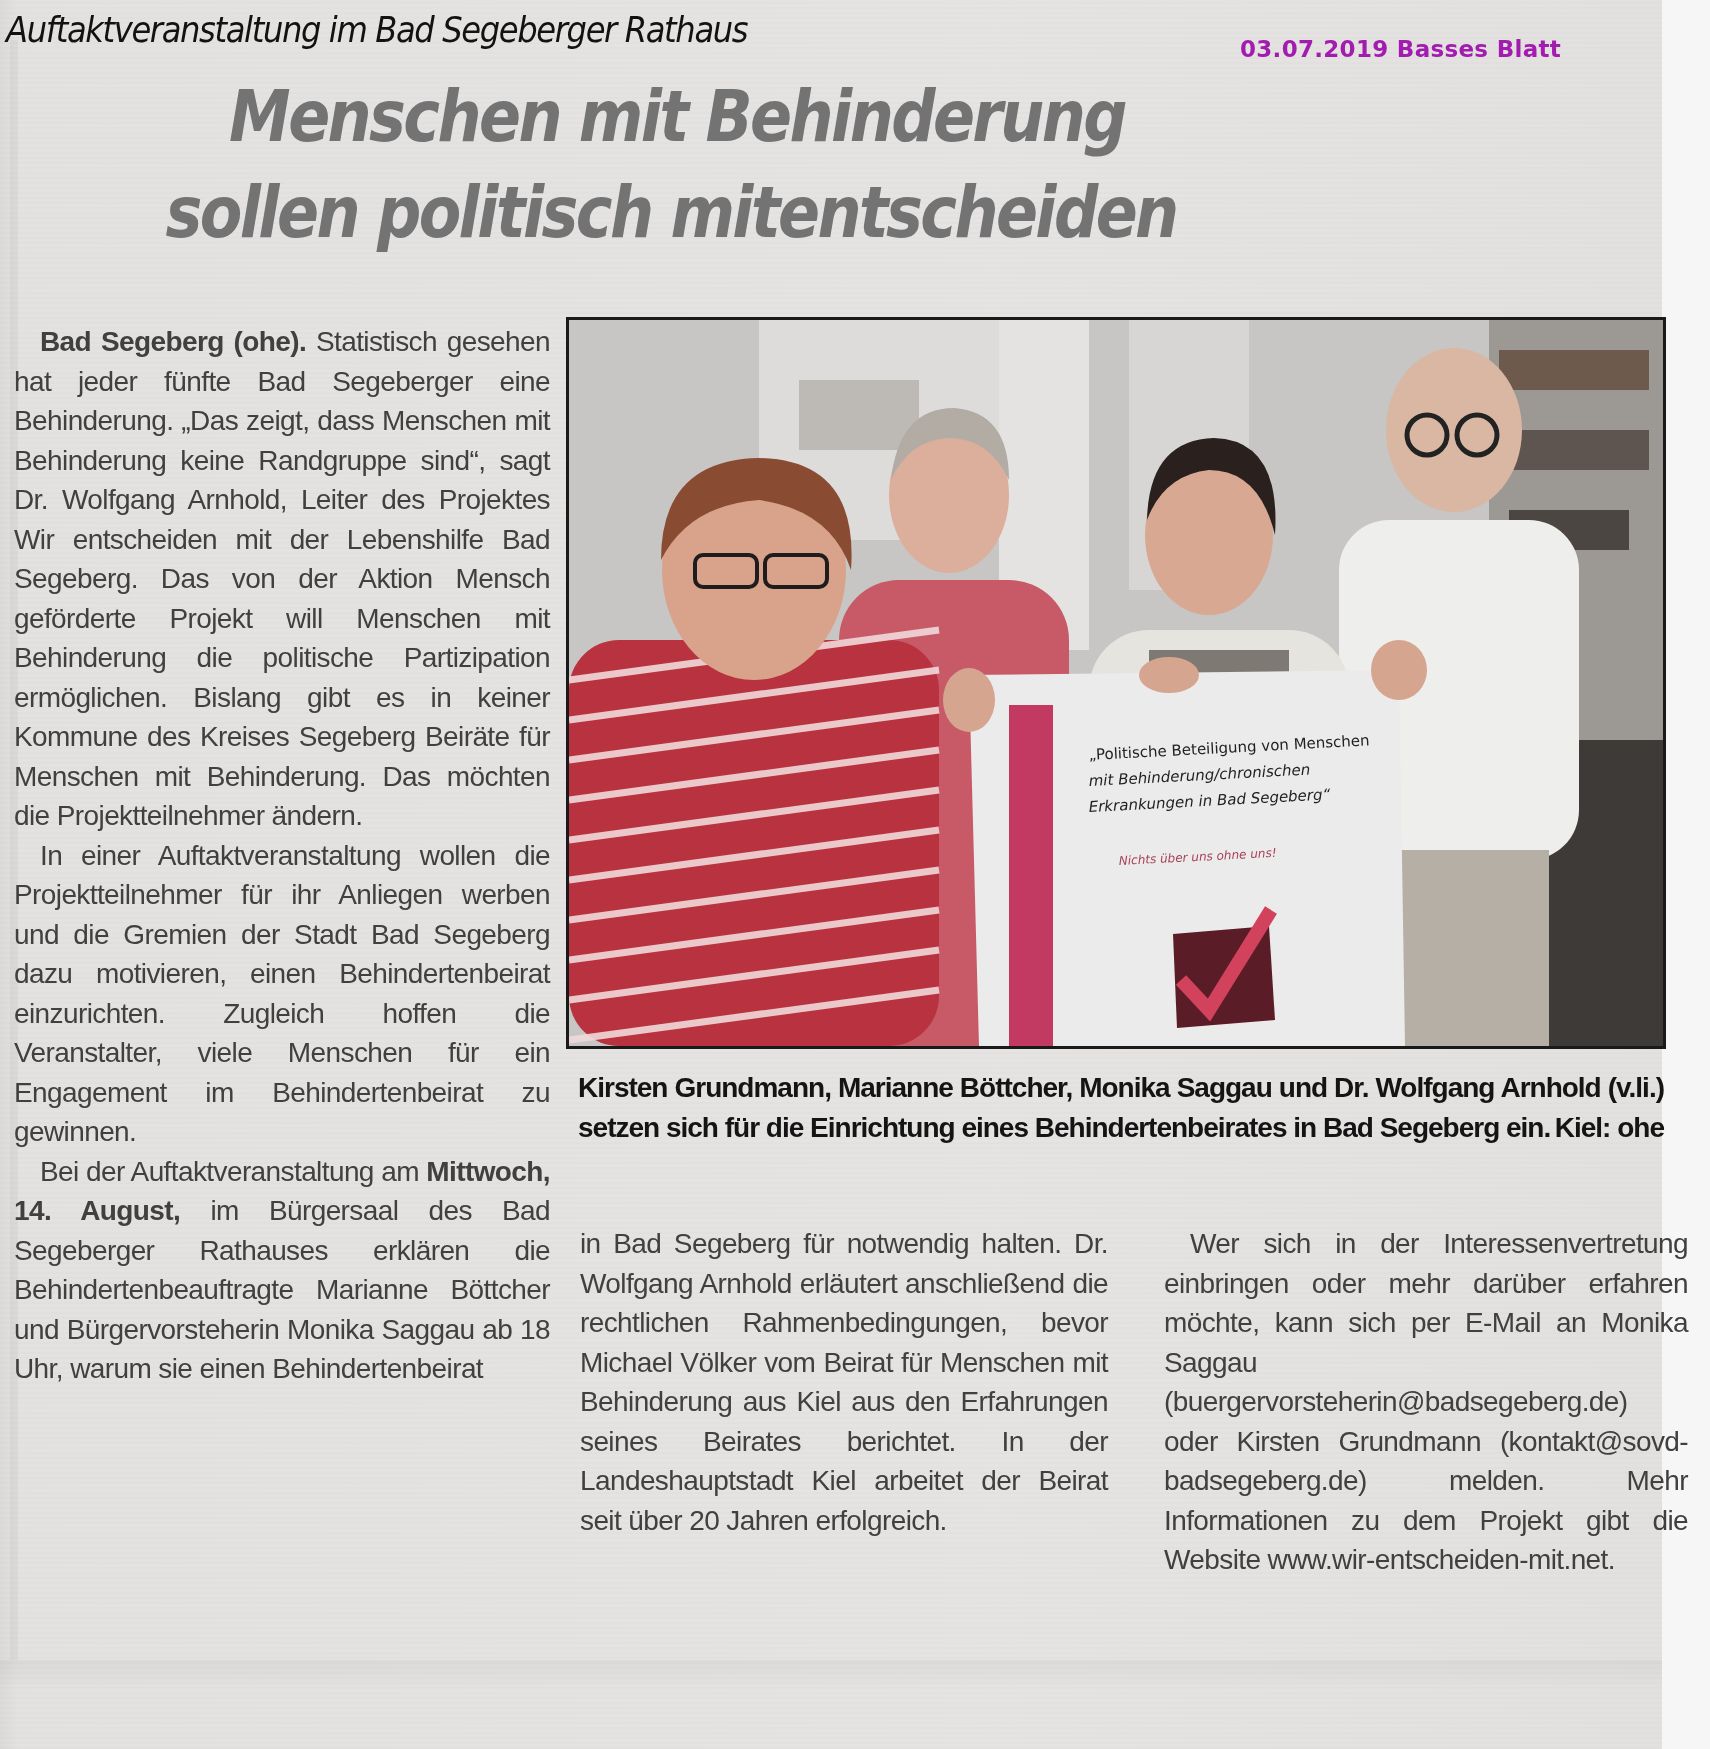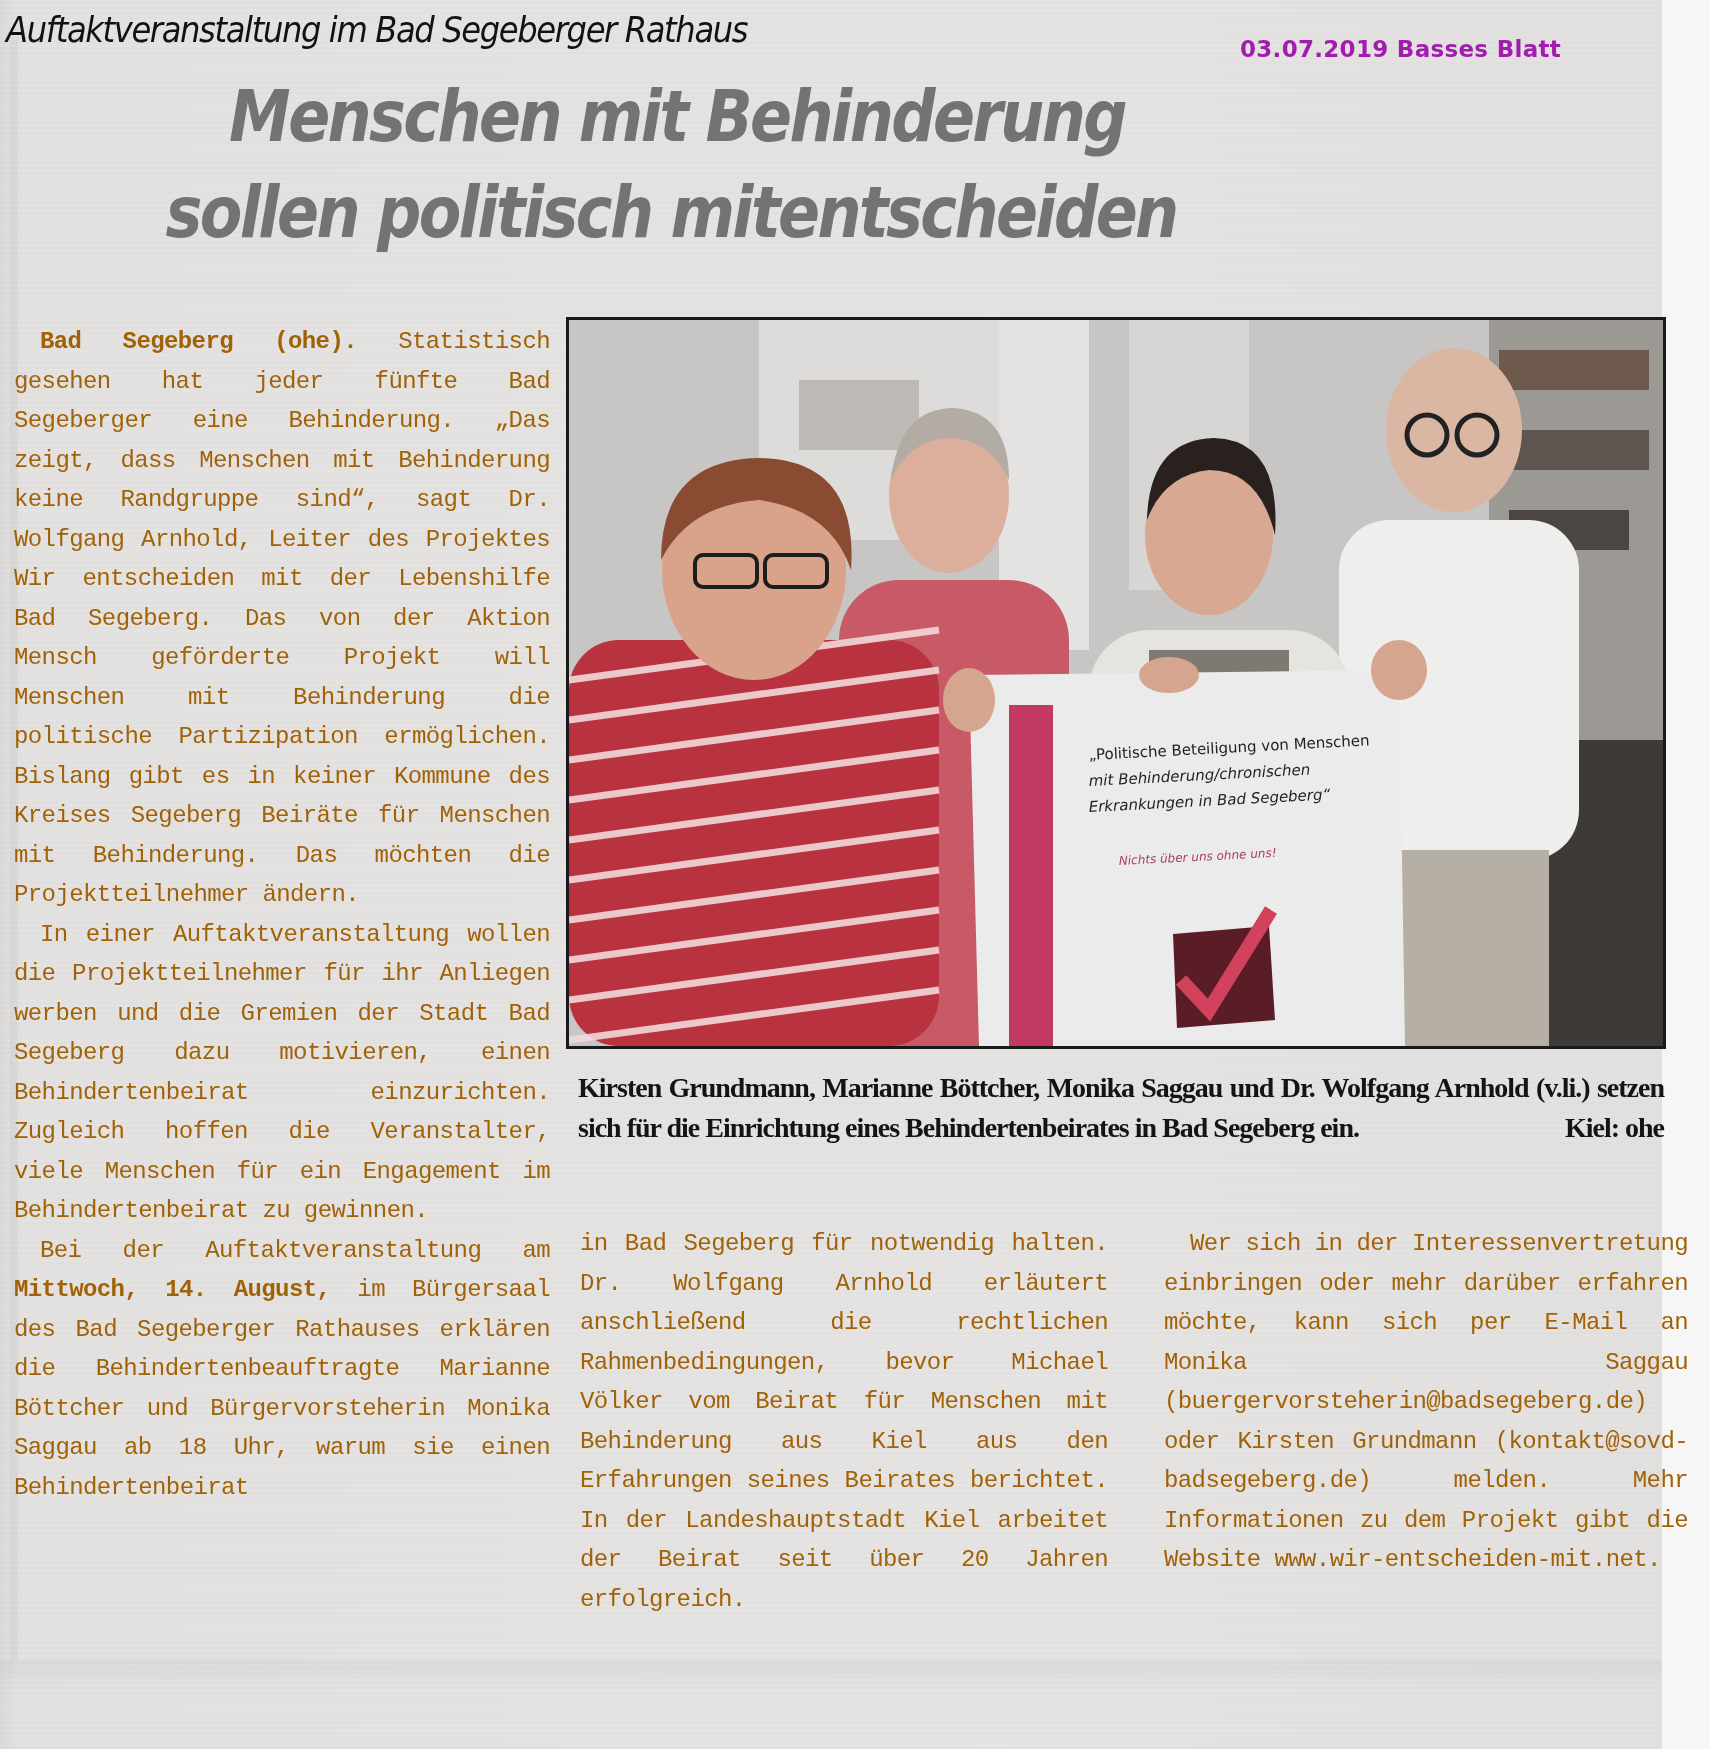--- a/index.html
+++ b/index.html
@@ -39,39 +39,39 @@
   }
   .headline {
     position:absolute; left:150px; top:68px; width:1360px;
     font-family:"DejaVu Sans", sans-serif; font-weight:700; font-style:italic;
     color:#737373; letter-spacing:-3px; line-height:96px; font-size:72px;
   }
   .headline .l1 { display:block; padding-left:92px; transform:scaleX(0.86); transform-origin:left center; white-space:nowrap; }
   .headline .l2 { display:block; padding-left:18px; transform:scaleX(0.86); transform-origin:left center; white-space:nowrap; }
 
   .col {
-    position:absolute; color:#a16207;
-    font-family:Liberation Mono, monospace; font-size:24px; line-height:39.5px;
+    position:absolute; color:#404040;
+    font-family:Liberation Sans, sans-serif; font-size:28px; line-height:39.5px;
     text-align:justify; letter-spacing:-0.6px;
   }
   .col p { margin:0; text-indent:0; }
   .col p.ind { text-indent:26px; }
   .col b { font-weight:700; }
   .col-1 { left:14px; top:322px; width:536px; }
   .col-2 { left:580px; top:1224px; width:528px; }
   .col-3 { left:1164px; top:1224px; width:524px; }
 
   .photo {
     position:absolute; left:566px; top:317px; width:1094px; height:726px;
     border:3px solid #1a1a1a; overflow:hidden;
     background:linear-gradient(180deg, #cfcfcd 0%, #bebdbb 60%, #a9a7a5 100%);
   }
   .caption {
     position:absolute; left:578px; top:1068px; width:1086px;
-    font-family:Liberation Serif, serif; font-weight:700; font-size:28px;
+    font-family:Liberation Sans, sans-serif; font-weight:700; font-size:28px;
     line-height:40px; color:#141414; text-align:justify; letter-spacing:-1px;
   }
   .caption .credit { float:right; }
 </style>
 </head>
 <body>
 
 <div class="paper"></div>
 <div class="left-fold"></div>
 <div class="right-edge"></div>

